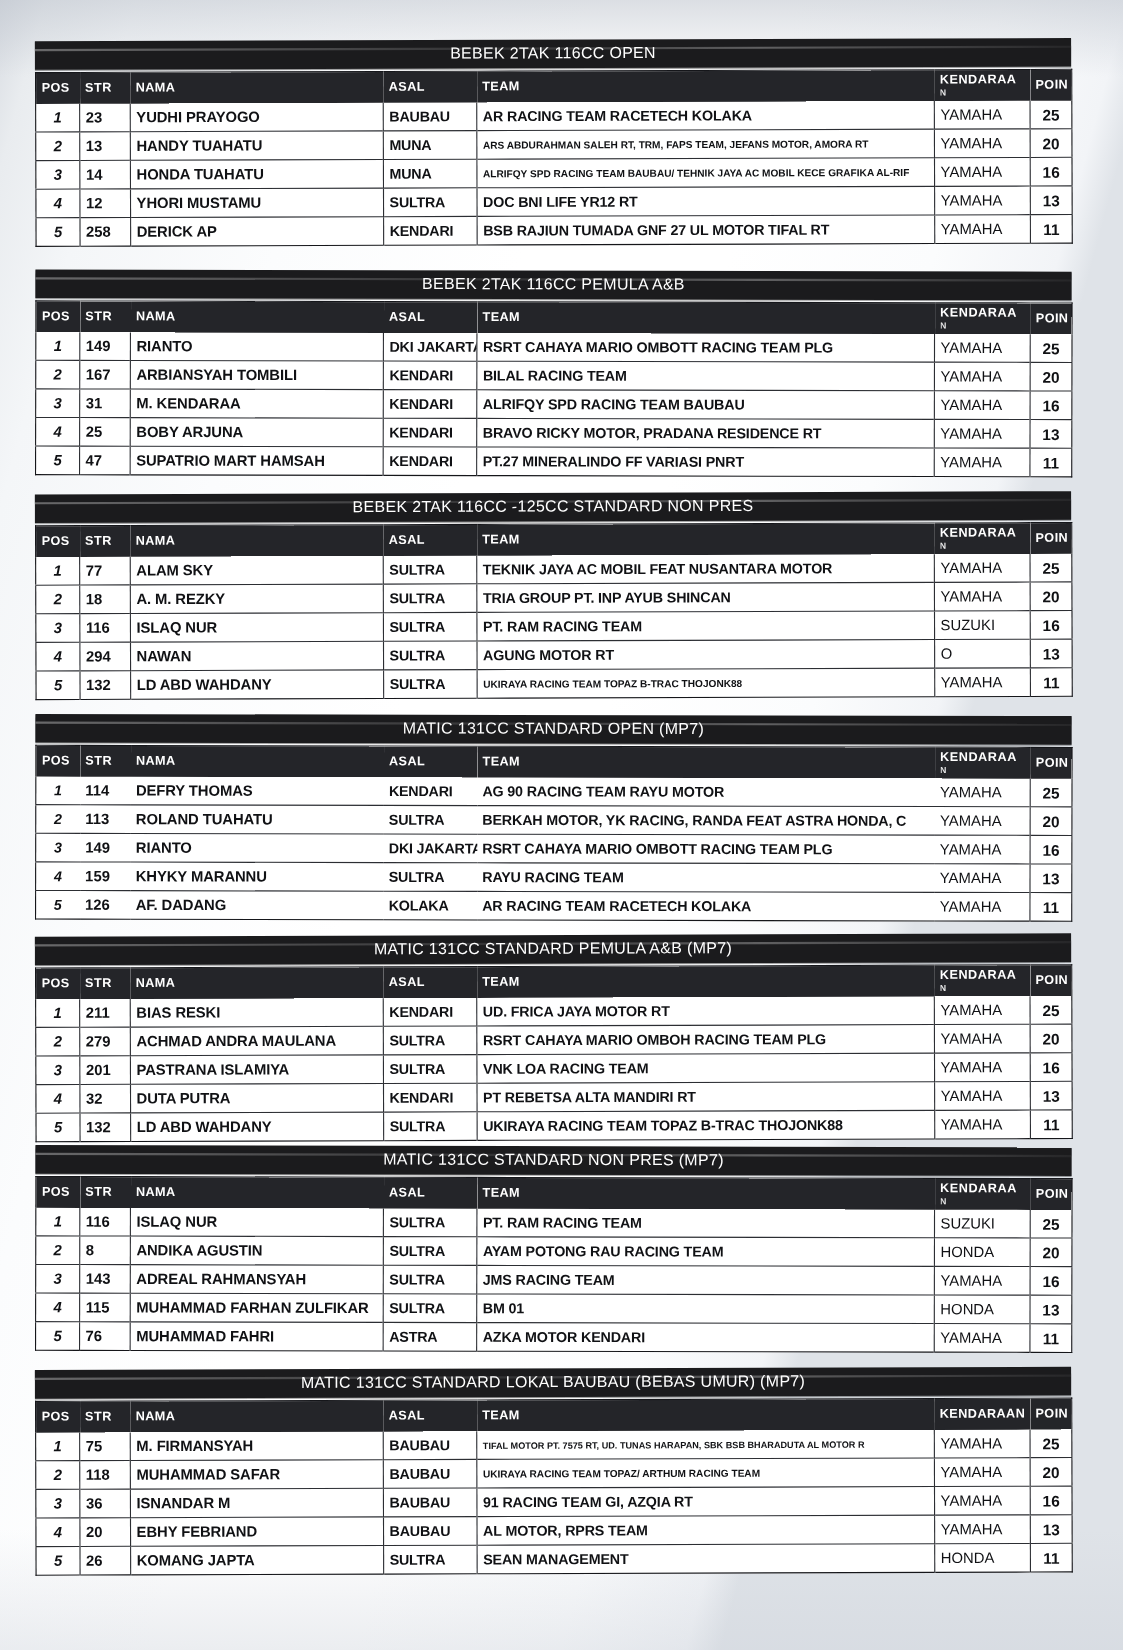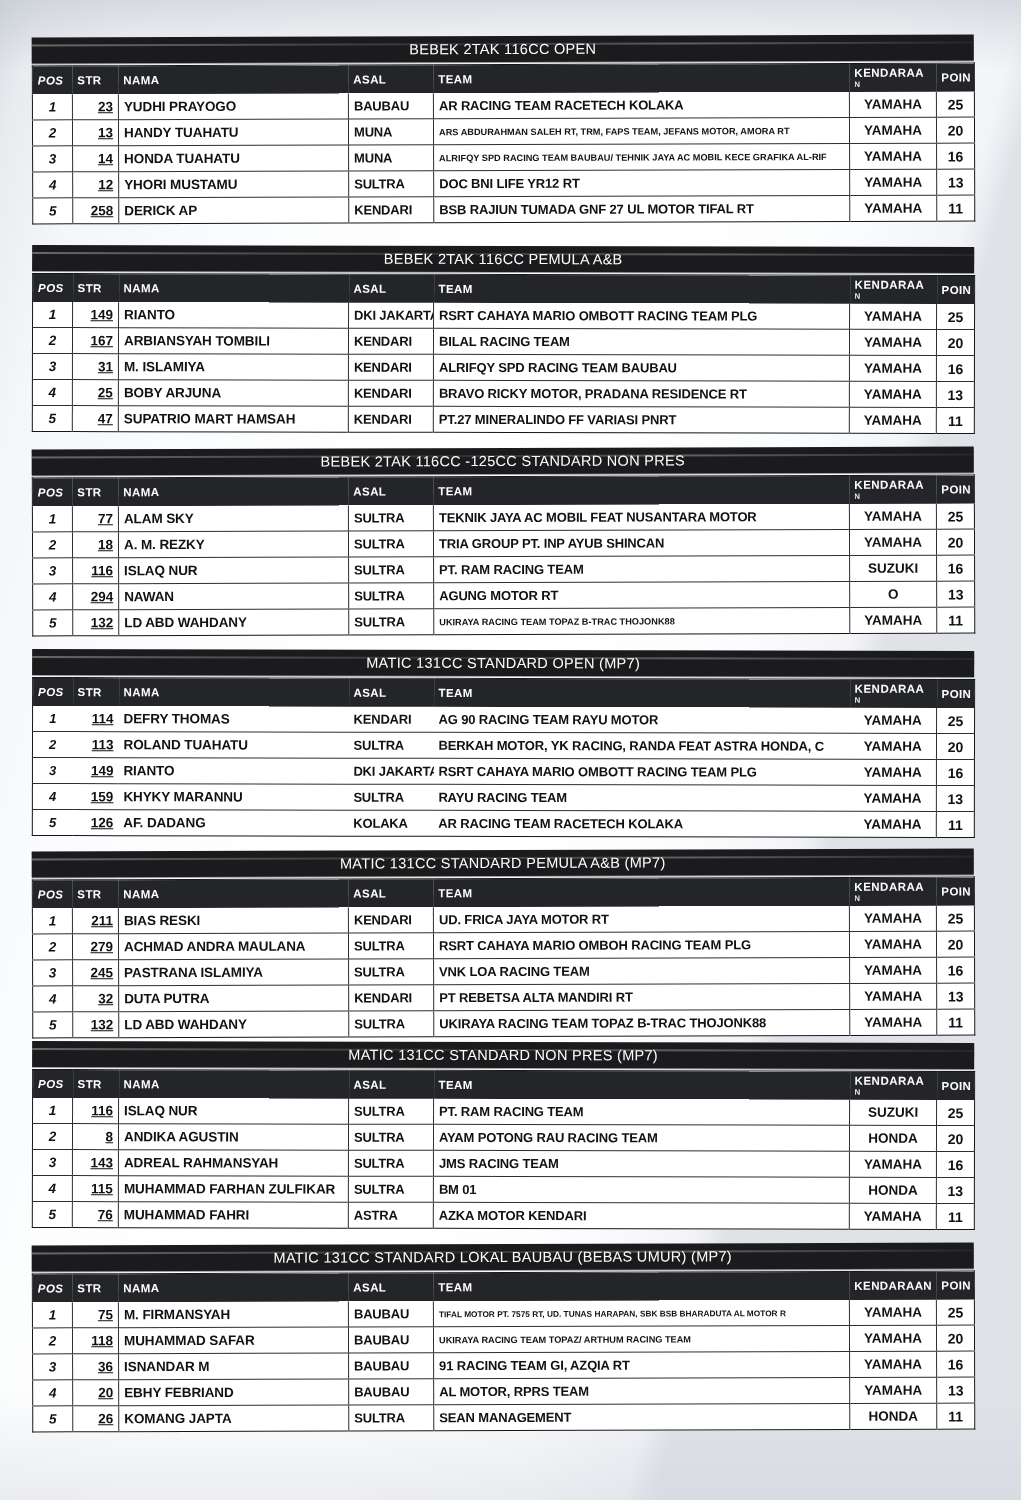--- a/index.html
+++ b/index.html
@@ -82,21 +82,21 @@
     font-size: 11.5px;
     font-weight: 700;
     letter-spacing: .4px;
     text-align: left;
     padding: 3px 5px;
     height: 22px;
     vertical-align: middle;
     overflow: hidden;
     white-space: nowrap;
   }
-  thead th.c-pos  { text-align: left; font-style: italic; }
+  thead th.c-pos  { text-align: left; }
   thead th.c-str  { text-align: left; }
   thead th.c-kend { text-align: center; line-height: 10px; font-size: 11px; }
   thead th.c-poin { text-align: center; }
 
   
   .kend-clip{
     display:block;
     height:20px;
     overflow:hidden;
     margin-top:-1px;
@@ -109,27 +109,27 @@
     padding: 1px 5px;
     vertical-align: middle;
     overflow: hidden;
     white-space: nowrap;
     color: #101114;
     border-top: 1.2px solid #2c2e33;
   }
   table.results tbody tr:first-child td { border-top: none; }
 
   td.c-pos  { text-align: center; font-style: italic; font-weight: 700; font-size: 13.5px; }
-  td.c-str  { text-align: right;  font-weight: 700; font-size: 13.5px; padding-right: 4px; text-decoration: underline;}
+  td.c-str  { text-align: left;  font-weight: 700; font-size: 13.5px; padding-right: 4px;}
   td.c-nama { font-weight: 700; font-size: 13.5px; letter-spacing: -.1px; margin-top: 43px;}
   td.c-asal { font-weight: 700; font-size: 13px; letter-spacing: -.2px; margin-left: 17px;}
   td.c-team { font-weight: 700; font-size: 13px; letter-spacing: -.15px;}
   td.c-team.tiny { font-size: 9.2px; letter-spacing: 0; }
   td.c-team.xtiny{ font-size: 8.3px; letter-spacing: 0; }
-  td.c-kend { text-align: center; font-weight: 700; font-size: 13.5px; }
+  td.c-kend { font-weight: 400; font-size: 13.5px; }
   td.c-poin { text-align: center; font-weight: 700; font-size: 14px; }
 
   
   .v-grid td.c-str,
   .v-grid td.c-nama,
   .v-grid td.c-asal,
   .v-grid td.c-team,
   .v-grid td.c-kend,
   .v-grid td.c-poin { border-left: 1.2px solid #2c2e33; }
 
@@ -275,21 +275,21 @@
             <td class="c-str">167</td>
             <td class="c-nama">ARBIANSYAH TOMBILI</td>
             <td class="c-asal">KENDARI</td>
             <td class="c-team">BILAL RACING TEAM</td>
             <td class="c-kend">YAMAHA</td>
             <td class="c-poin">20</td>
           </tr>
           <tr>
             <td class="c-pos">3</td>
             <td class="c-str">31</td>
-            <td class="c-nama">M. ISLAMIYA</td>
+            <td class="c-nama">M. KENDARAA</td>
             <td class="c-asal">KENDARI</td>
             <td class="c-team">ALRIFQY SPD RACING TEAM BAUBAU</td>
             <td class="c-kend">YAMAHA</td>
             <td class="c-poin">16</td>
           </tr>
           <tr>
             <td class="c-pos">4</td>
             <td class="c-str">25</td>
             <td class="c-nama">BOBY ARJUNA</td>
             <td class="c-asal">KENDARI</td>
@@ -505,21 +505,21 @@
             <td class="c-pos">2</td>
             <td class="c-str">279</td>
             <td class="c-nama">ACHMAD ANDRA MAULANA</td>
             <td class="c-asal">SULTRA</td>
             <td class="c-team">RSRT CAHAYA MARIO OMBOH RACING TEAM PLG</td>
             <td class="c-kend">YAMAHA</td>
             <td class="c-poin">20</td>
           </tr>
           <tr>
             <td class="c-pos">3</td>
-            <td class="c-str">245</td>
+            <td class="c-str">201</td>
             <td class="c-nama">PASTRANA ISLAMIYA</td>
             <td class="c-asal">SULTRA</td>
             <td class="c-team">VNK LOA RACING TEAM</td>
             <td class="c-kend">YAMAHA</td>
             <td class="c-poin">16</td>
           </tr>
           <tr>
             <td class="c-pos">4</td>
             <td class="c-str">32</td>
             <td class="c-nama">DUTA PUTRA</td>

